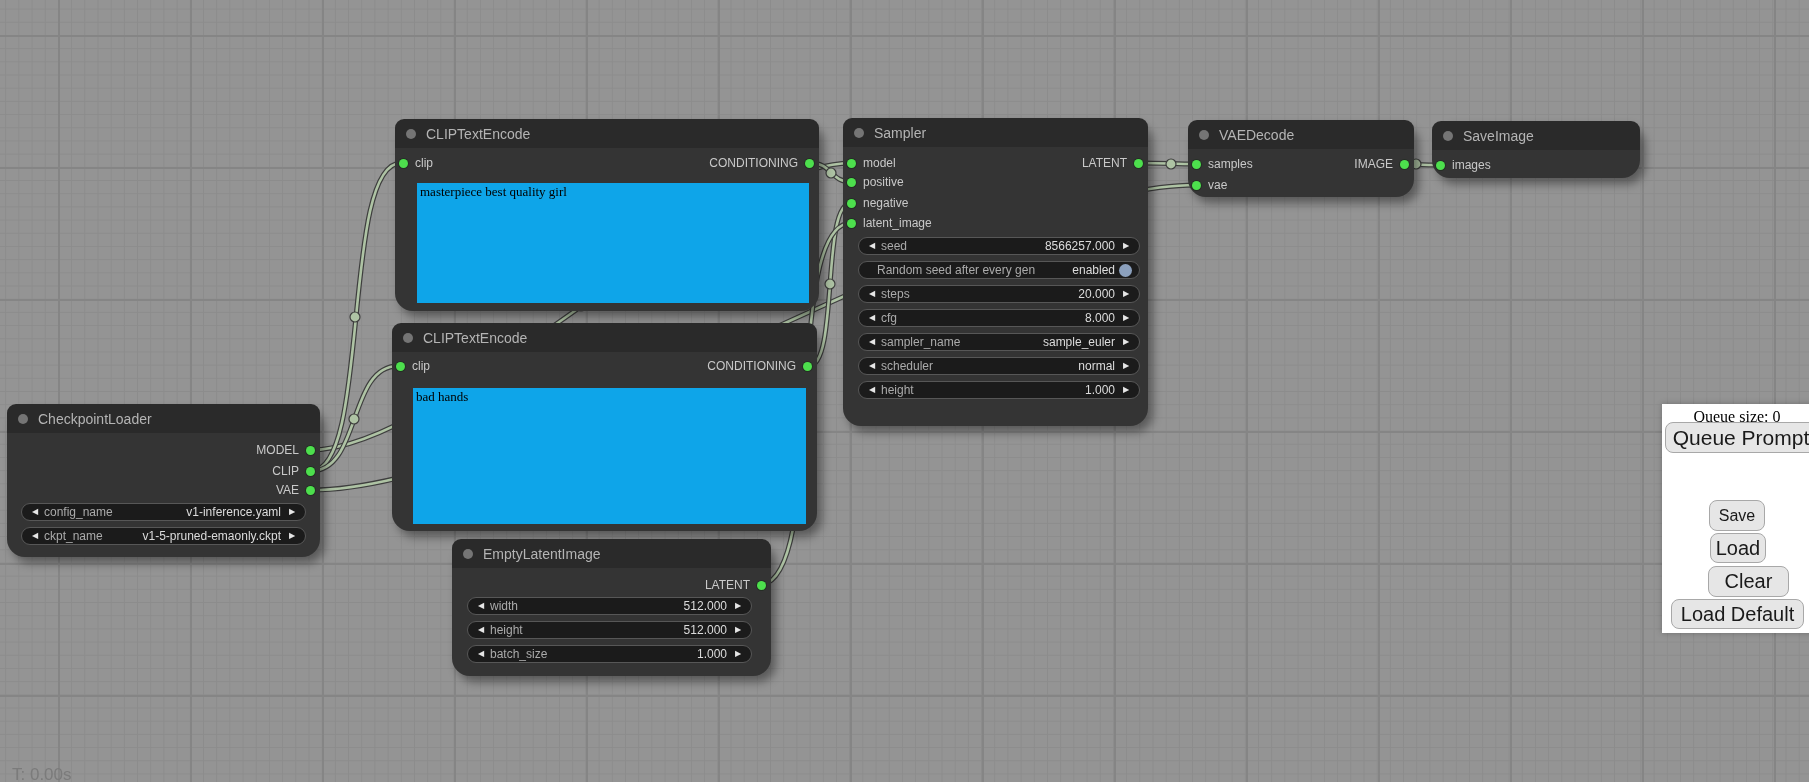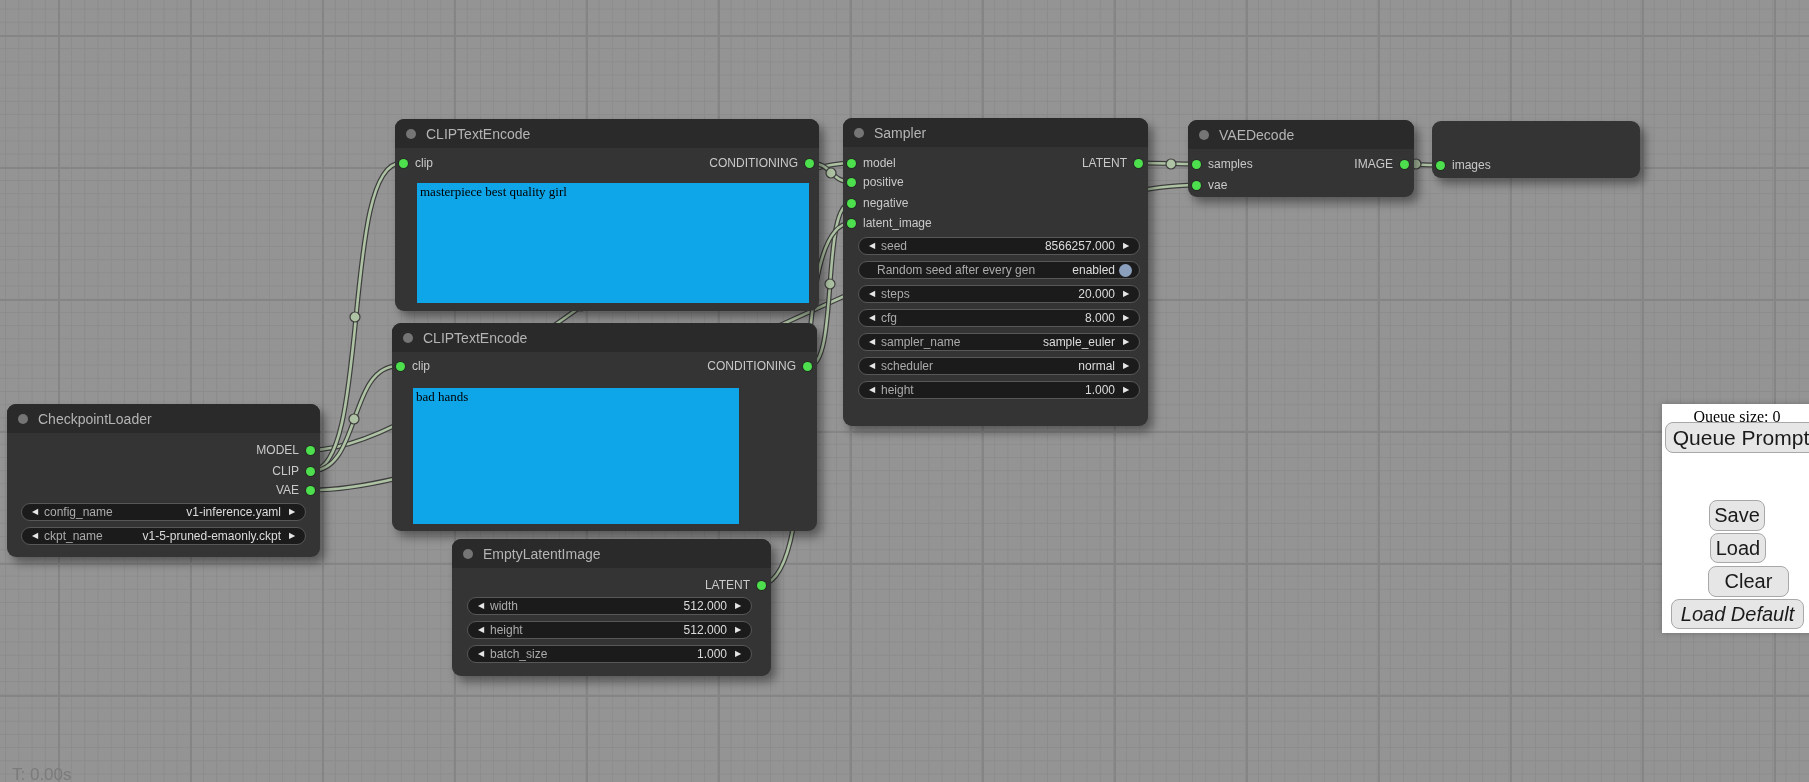--- a/index.html
+++ b/index.html
@@ -16,21 +16,21 @@
     background-size:132px 132px,132px 132px,13.2px 13.2px,13.2px 13.2px;
     background-position:0 35px,58px 0,0 8.6px,5.2px 0;
   }
   #wires { position:absolute; left:0; top:0; z-index:1; }
   .link-outer { fill:none; stroke:#3e3e3e; stroke-width:5; }
   .link-inner { fill:none; stroke:#aec3a4; stroke-width:2.6; }
   .link-dot   { fill:#aec3a4; stroke:#3e3e3e; stroke-width:1.2; }
 
   .node {
     position:absolute; z-index:2;
-    background:#343434; border-radius:9px;
+    background:#343434; border-radius:18px;
     box-shadow:5px 6px 10px rgba(0,0,0,.4);
     color:#c9c9c9; font-size:12px;
   }
   .node-title {
     position:absolute; left:0; top:0; right:0; height:29px;
     background:#2a2a2a; border-radius:9px 9px 0 0;
     display:flex; align-items:center; padding:0 11px; gap:10px;
   }
   .title-dot { width:10px; height:10px; border-radius:50%; background:#757575; flex:0 0 auto; }
   .title-text { font-size:14px; color:#b4b4b4; white-space:nowrap; }
@@ -65,24 +65,24 @@
   .queue-size {
     position:absolute; top:4px; left:0; width:150px; text-align:center;
     font-family:"Liberation Serif", serif; font-size:16px; color:#000;
   }
   .mbtn {
     position:absolute; display:flex; align-items:center; justify-content:center;
     background:#e6e6e6; border:1px solid #a8a8a8; border-radius:8px;
     color:#1a1a1a; cursor:pointer; white-space:nowrap; overflow:hidden;
   }
   .mbtn.big   { left:3px;  top:18px;  width:152px; height:31px; font-size:21px; }
-  .mbtn.save  { left:47px; top:96px;  width:56px;  height:31px; font-size:20px; }
+  .mbtn.save  { left:47px; top:96px;  width:56px;  height:31px; font-size:16px; }
   .mbtn.load  { left:48px; top:129px; width:56px;  height:30px; font-size:20px; }
   .mbtn.clear { left:46px; top:162px; width:81px;  height:31px; font-size:20px; }
-  .mbtn.loaddef { left:9px; top:195px; width:133px; height:30px; font-size:20px;font-style:italic; }
+  .mbtn.loaddef { left:9px; top:195px; width:133px; height:30px; font-size:20px; }
 
   .timer { position:absolute; left:12px; top:765px; z-index:1; font-size:17px; color:#7b7b7b; }
 </style>
 </head>
 <body>
 
 <svg id="wires" width="1809" height="782">
   <g>
     <path class="link-outer" d="M311,450 C446,450 716,163 851,163"></path>
     <path class="link-inner" d="M311,450 C446,450 716,163 851,163"></path>
@@ -183,21 +183,21 @@
     <span class="title-text">CLIPTextEncode</span>
   </div>
   <div class="port in" style="top:34px">
     <span class="pdot"></span>
     <span>clip</span>
   </div>
   <div class="port out" style="top:34px">
     <span>CONDITIONING</span>
     <span class="pdot"></span>
   </div>
-  <textarea class="prompt-box" style="left: 21px; top: 65px; width: 326px; height: 136px;" spellcheck="false">bad hands</textarea>
+  <textarea class="prompt-box" style="left: 21px; top: 65px; width: 393px; height: 136px;" spellcheck="false">bad hands</textarea>
 </div>
 
 <div class="node" style="left:452px;top:539px;width:319px;height:137px">
   <div class="node-title">
     <span class="title-dot"></span>
     <span class="title-text">EmptyLatentImage</span>
   </div>
   <div class="port out" style="top:37px">
     <span>LATENT</span>
     <span class="pdot"></span>
@@ -303,20 +303,24 @@
     <span class="pdot"></span>
     <span>vae</span>
   </div>
   <div class="port out" style="top:35px">
     <span>IMAGE</span>
     <span class="pdot"></span>
   </div>
 </div>
 
 <div class="node" style="left:1432px;top:121px;width:208px;height:57px">
+  <div class="node-title">
+    <span class="title-dot"></span>
+    <span class="title-text">SaveImage</span>
+  </div>
   <div class="port in" style="top:35px">
     <span class="pdot"></span>
     <span>images</span>
   </div>
 </div>
 
 <div class="menu">
   <div class="queue-size">Queue size: 0</div>
   <div class="mbtn big">Queue Prompt</div>
   <div class="mbtn save">Save</div>

